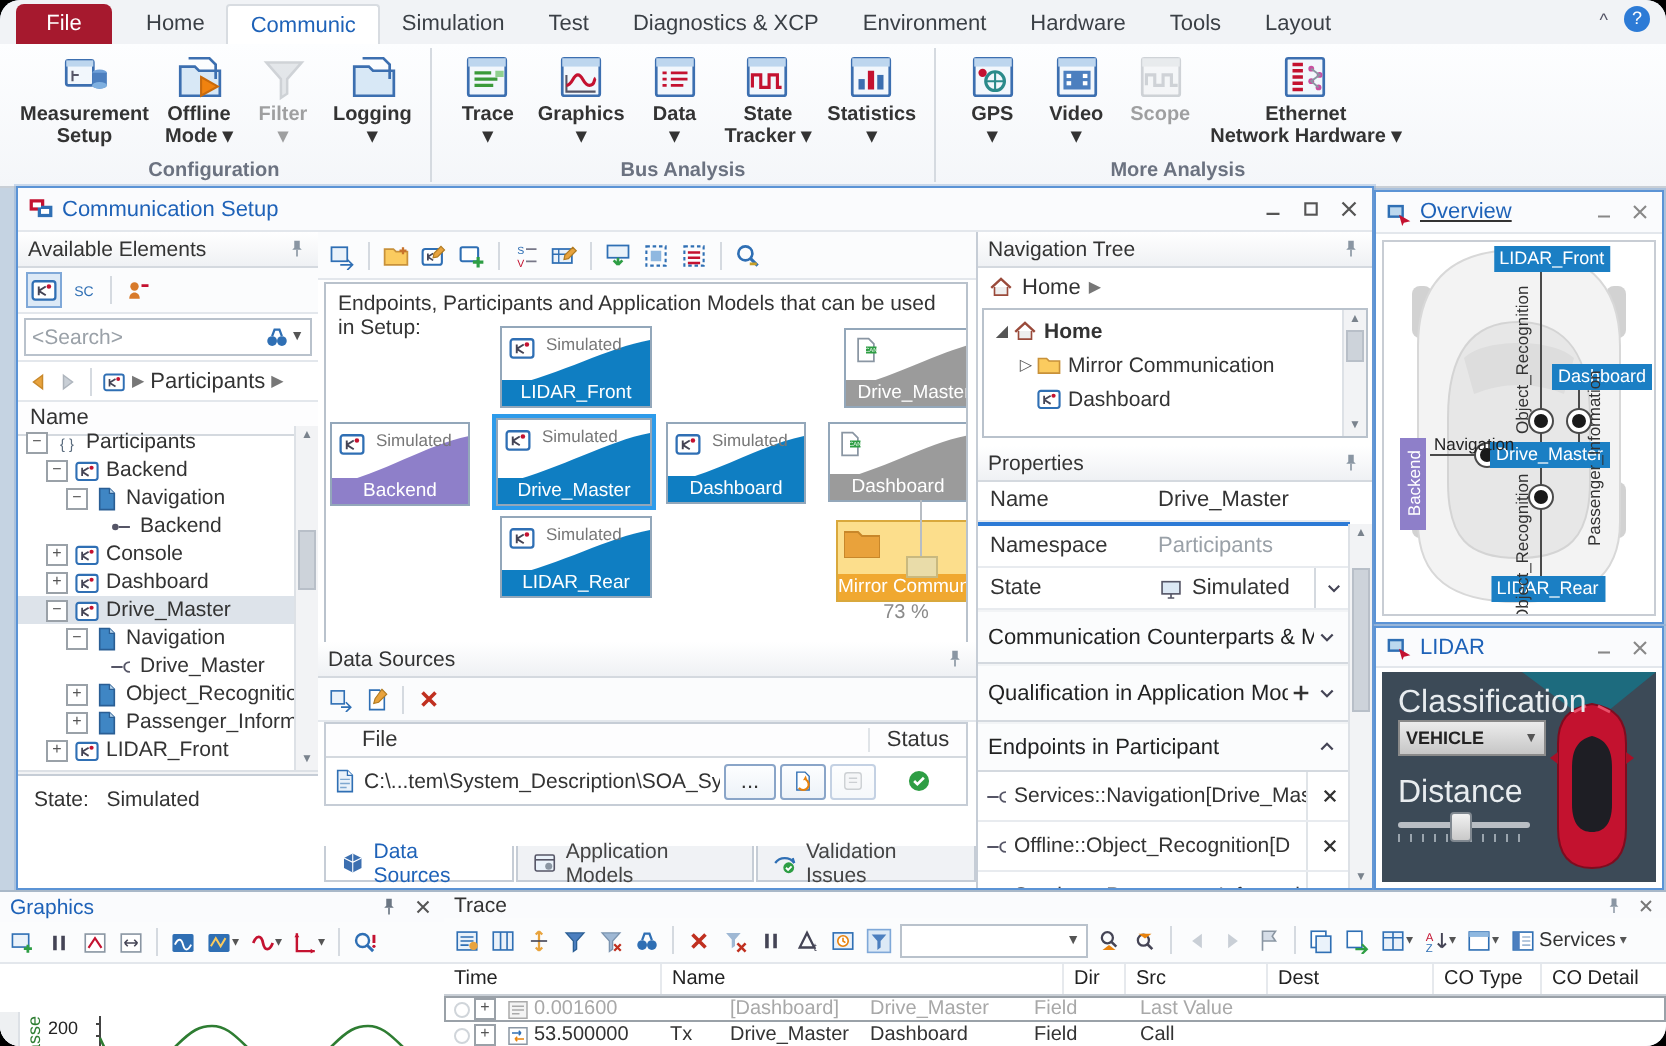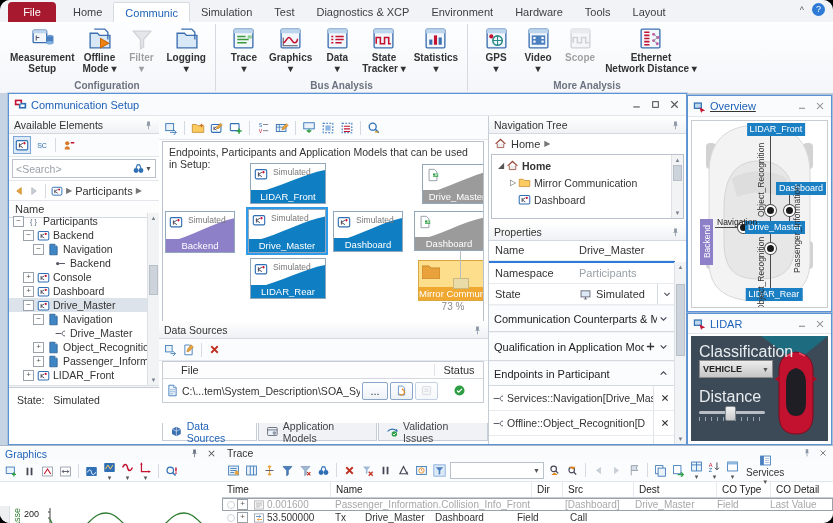--- a/index.html
+++ b/index.html
@@ -27,21 +27,21 @@
   .dd{font-size:7px;color:#555;}
   
   .win{position:absolute;background:#fff;border:1px solid #5B93D5;box-shadow:0 0 0 1px rgba(120,160,210,.35);}
   .titlebar{height:21px;display:flex;align-items:center;padding:0 5px;background:#FAFBFD;border-bottom:1px solid #E3E7EC;}
   .title-text{color:#1E62B8;margin-left:4px;flex:1;font-size:11px;}
   .winctl{display:flex;gap:6px;align-items:center;color:#555;}
   .phdr{height:17px;background:linear-gradient(#FFFFFF,#EFF1F4);border-bottom:1px solid #D4D9DF;
         display:flex;align-items:center;padding:0 5px;color:#333;}
   .phdr .t{flex:1;font-size:10.5px;}
   .toolbar{display:flex;align-items:center;gap:3px;padding:2px 4px;border-bottom:1px solid #E3E7EC;background:#FBFCFD;}
-  .tbtn{display:inline-flex;align-items:center;padding:1px;flex-direction:column;}
+  .tbtn{display:inline-flex;align-items:center;padding:1px;}
   .tsep{width:1px;height:14px;background:#D5DAE0;margin:0 2px;}
   
   #ae-col{position:absolute;left:0;top:22px;width:150px;bottom:0;border-right:1px solid #C6CDD6;background:#fff;}
   #ae-search{margin:2px 3px;height:17px;border:1px solid #B9C2CC;display:flex;align-items:center;padding:0 3px;}
   #ae-search .ph{flex:1;color:#9AA1A8;font-size:10.5px;}
   #ae-crumb{height:19px;display:flex;align-items:center;gap:3px;padding:0 4px;border-top:1px solid #E3E7EC;border-bottom:1px solid #E3E7EC;}
   #ae-namehdr{height:16px;border-bottom:1px solid #D4D9DF;display:flex;align-items:center;padding:0 6px;background:#FDFDFE;}
   #ae-tree{position:absolute;left:0;top:97px;right:0;height:172px;overflow:hidden;}
   .trow{height:14px;display:flex;align-items:center;font-size:10.5px;white-space:nowrap;}
   .trow.sel{background:#DDE3EA;}
@@ -291,21 +291,21 @@
             <svg class="ic" width="25" height="25" viewBox="0 0 24 24">
               <rect x="3" y="3" width="18" height="18" rx="1" fill="#F2F7FC" stroke="#3C6FB0" stroke-width="1.3"></rect>
               <path d="M6 6h5M6 9h5M6 12h5M6 15h5M6 18h5" stroke="#C41230" stroke-width="1.6"></path>
               <circle cx="15" cy="8" r="1.4" fill="#C850A0"></circle>
               <circle cx="19" cy="11" r="1.4" fill="#C850A0"></circle>
               <circle cx="15" cy="14" r="1.4" fill="#C850A0"></circle>
               <circle cx="18.5" cy="17" r="1.4" fill="#C850A0"></circle>
               <path d="M15 8l4 3-4 3 3.5 3" stroke="#8A96A3" fill="none" stroke-width=".9"></path>
             </svg>
                  <span class="lbl">Ethernet
-Network Distance ▾</span>
+Network Hardware ▾</span>
           </div>
         </div>
         <div class="rgroup-label">More Analysis</div>
       </div>
     </div>
 
   <div class="win" id="comm-win" style="left:8px;top:93px;width:677px;height:350px;">
     <div class="titlebar">
       <svg class="ic" width="13" height="13" viewBox="0 0 16 16">
         <rect x="1" y="2" width="9" height="7" fill="#C41230"></rect>
@@ -1279,21 +1279,20 @@
             <span class="gut">
               <span style="width:6px;height:6px;border-radius:50%;border:1px solid #D0D5DA;display:inline-block;"></span>
               <span class="expbox">+</span>
               <svg class="ic" width="12" height="12" viewBox="0 0 16 16">
                 <rect x="2" y="2.5" width="12" height="11" fill="#F4F4F4" stroke="#AAA"></rect>
                 <path d="M4 5.5h8M4 8h8M4 10.5h5" stroke="#AAA"></path>
               </svg>
             </span>
             <span>0.001600</span>
           </span>
-          <span class="tc" style="width: 195px;">Passenger_Information.Collision_Info_Front</span>
           <span class="tc" style="width: 25px;"></span>
           <span class="tc" style="width: 65px;">[Dashboard]</span>
           <span class="tc" style="width: 77px;">Drive_Master</span>
           <span class="tc" style="width: 48px;">Field</span>
           <span class="tc" style="width: 93px;">Last Value</span>
         </div>
         <div class="trrow">
           <span class="tc" style="width: 103px;">
             <span class="gut">
               <span style="width:6px;height:6px;border-radius:50%;border:1px solid #D0D5DA;display:inline-block;"></span>

